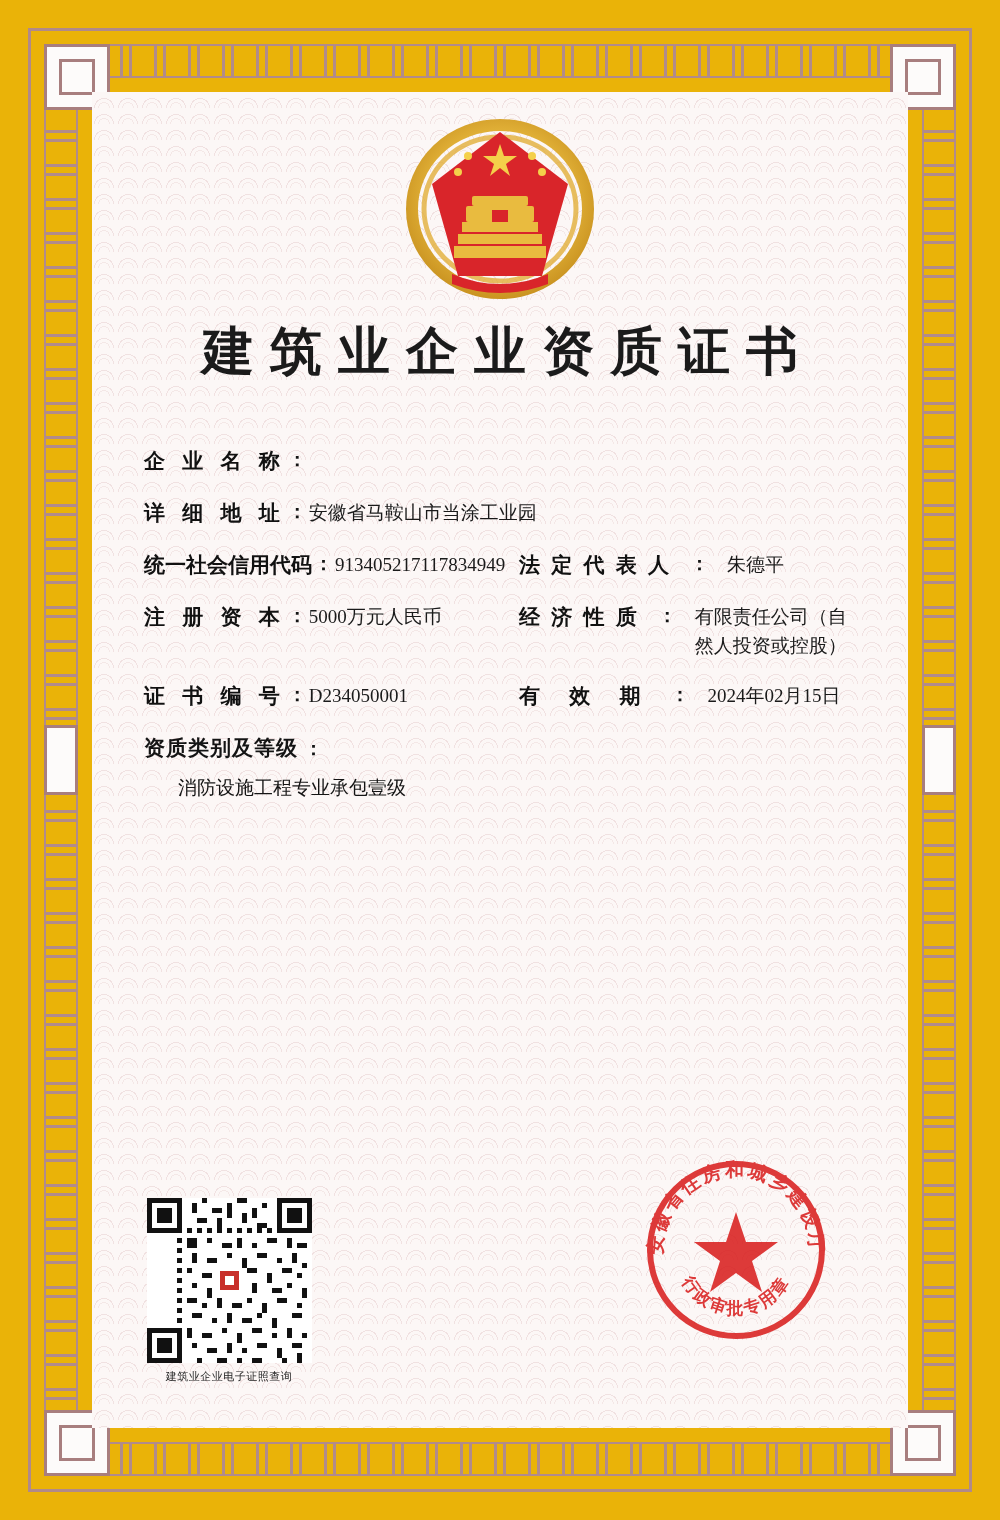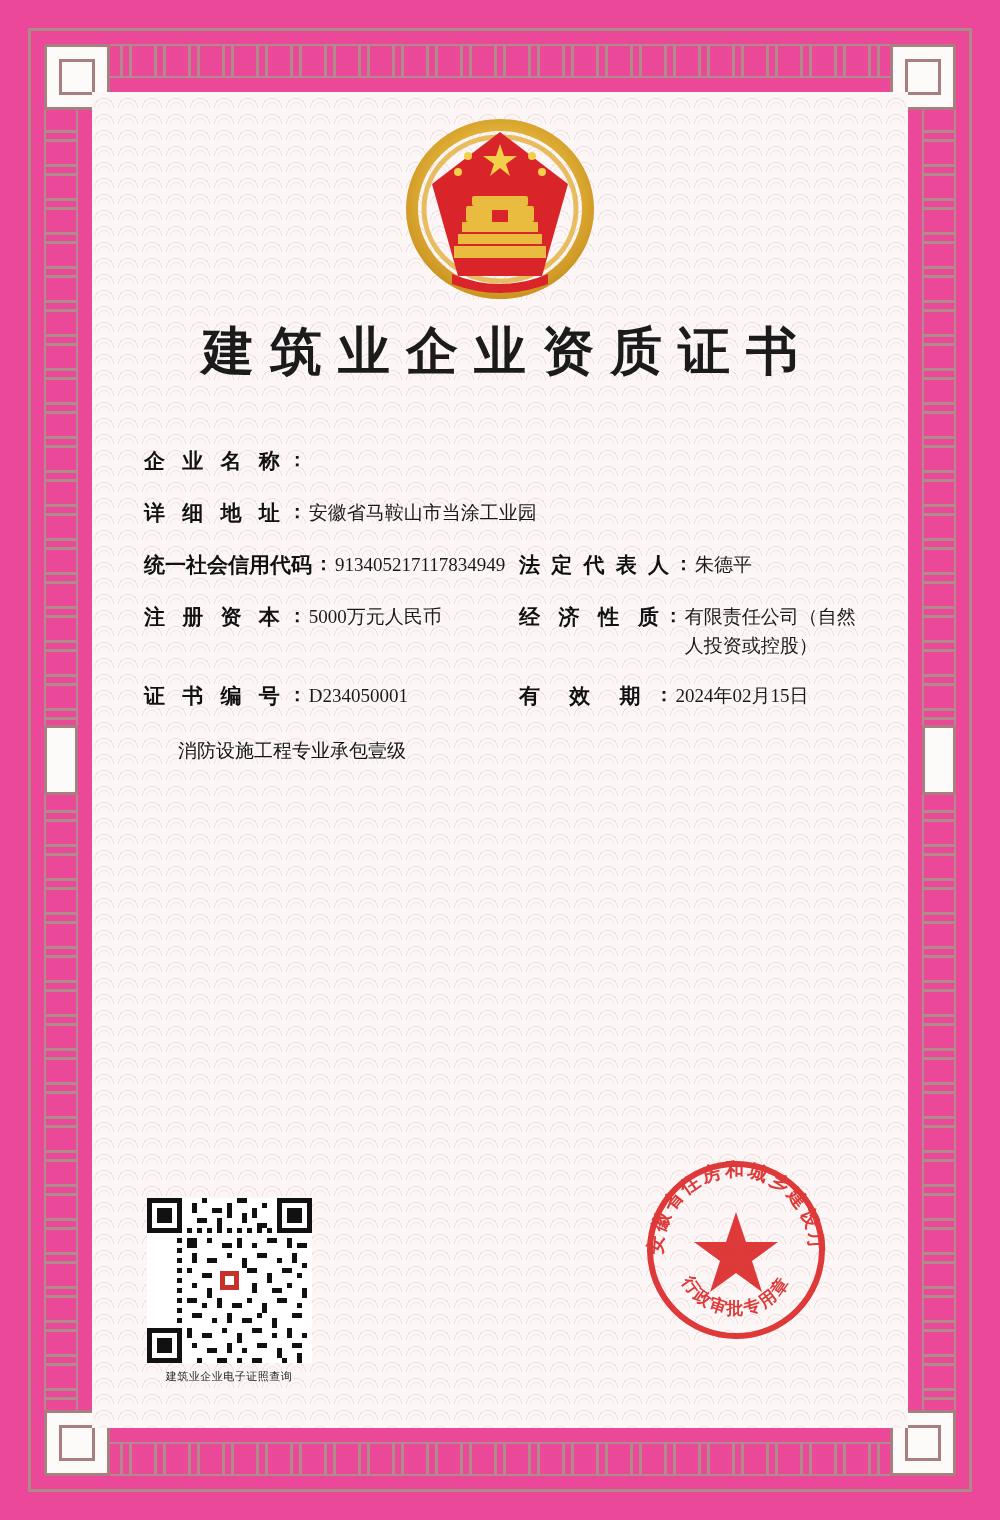--- a/index.html
+++ b/index.html
@@ -13,21 +13,21 @@
     font-family: "Liberation Serif", serif;
     position: relative;
     overflow: hidden;
   }
 
   .certificate {
     position: absolute;
     left: 0; top: 0;
     width: 1000px;
     height: 1520px;
-    background: #ec4899;
+    background: #eab308;
   }
 
   
   .frame-outer {
     position: absolute;
     left: 28px; top: 28px;
     right: 28px; bottom: 28px;
     border: 3px solid #b08a8a;
   }
   .greek-band {
@@ -139,36 +139,36 @@
     color: #141414;
   }
   .row {
     display: flex;
     align-items: flex-start;
     margin-bottom: 22px;
     min-height: 30px;
   }
   .cell { display: flex; align-items: flex-start; }
   .cell-left  { width: 375px; flex: none; }
-  .cell-right { flex: 1; }
+  .cell-right { flex: 1; gap: 16px; }
 
   .label {
     font-size: 21px;
     font-weight: bold;
     color: #111;
     white-space: nowrap;
     font-family: "Liberation Serif", serif;
   }
   .label.w6 { letter-spacing: 0px; }
   .label.sp-name { letter-spacing: 6px; }
   .label.sp-addr { letter-spacing: 6px; }
   .label.sp-cap  { letter-spacing: 6px; }
   .label.sp-no   { letter-spacing: 6px; }
   .label.sp-rep  { letter-spacing: 3px; }
-  .label.sp-eco  { letter-spacing: 3px; font-family: Liberation Mono, monospace; }
+  .label.sp-eco  { letter-spacing: 3px; }
   .label.sp-val  { letter-spacing: 12px; }
   .colon {
     font-size: 19px;
     font-weight: bold;
     padding: 0 2px;
   }
   .value {
     font-size: 19px;
     color: #1a1a1a;
     line-height: 1.5;
@@ -178,21 +178,21 @@
     max-width: 300px;
   }
 
   .qual-block { margin-top: 4px; }
   .qual-label {
     font-size: 21px;
     font-weight: bold;
     letter-spacing: 1px;
   }
   .qual-list {
-    margin-top: 23px;
+    margin-top: 10px;
     padding-left: 34px;
     font-size: 19px;
     line-height: 1.7;
   }
 
   
   .qr-area {
     position: absolute;
     left: 42px;
     bottom: 44px;
@@ -354,20 +354,24 @@
           <span class="value">D234050001</span>
         </div>
         <div class="cell cell-right">
           <span class="label sp-val">有 效 期</span>
           <span class="colon">：</span>
           <span class="value">2024年02月15日</span>
         </div>
       </div>
 
       <div class="qual-block">
+        <div>
+          <span class="qual-label">资质类别及等级</span>
+          <span class="colon">：</span>
+        </div>
         <div class="qual-list">
           <div>消防设施工程专业承包壹级</div>
         </div>
       </div>
 
     </div>
 
     <div class="qr-area">
       <svg class="qr" viewBox="0 0 33 33" shape-rendering="crispEdges">
         <rect width="33" height="33" fill="#ffffff"></rect>

